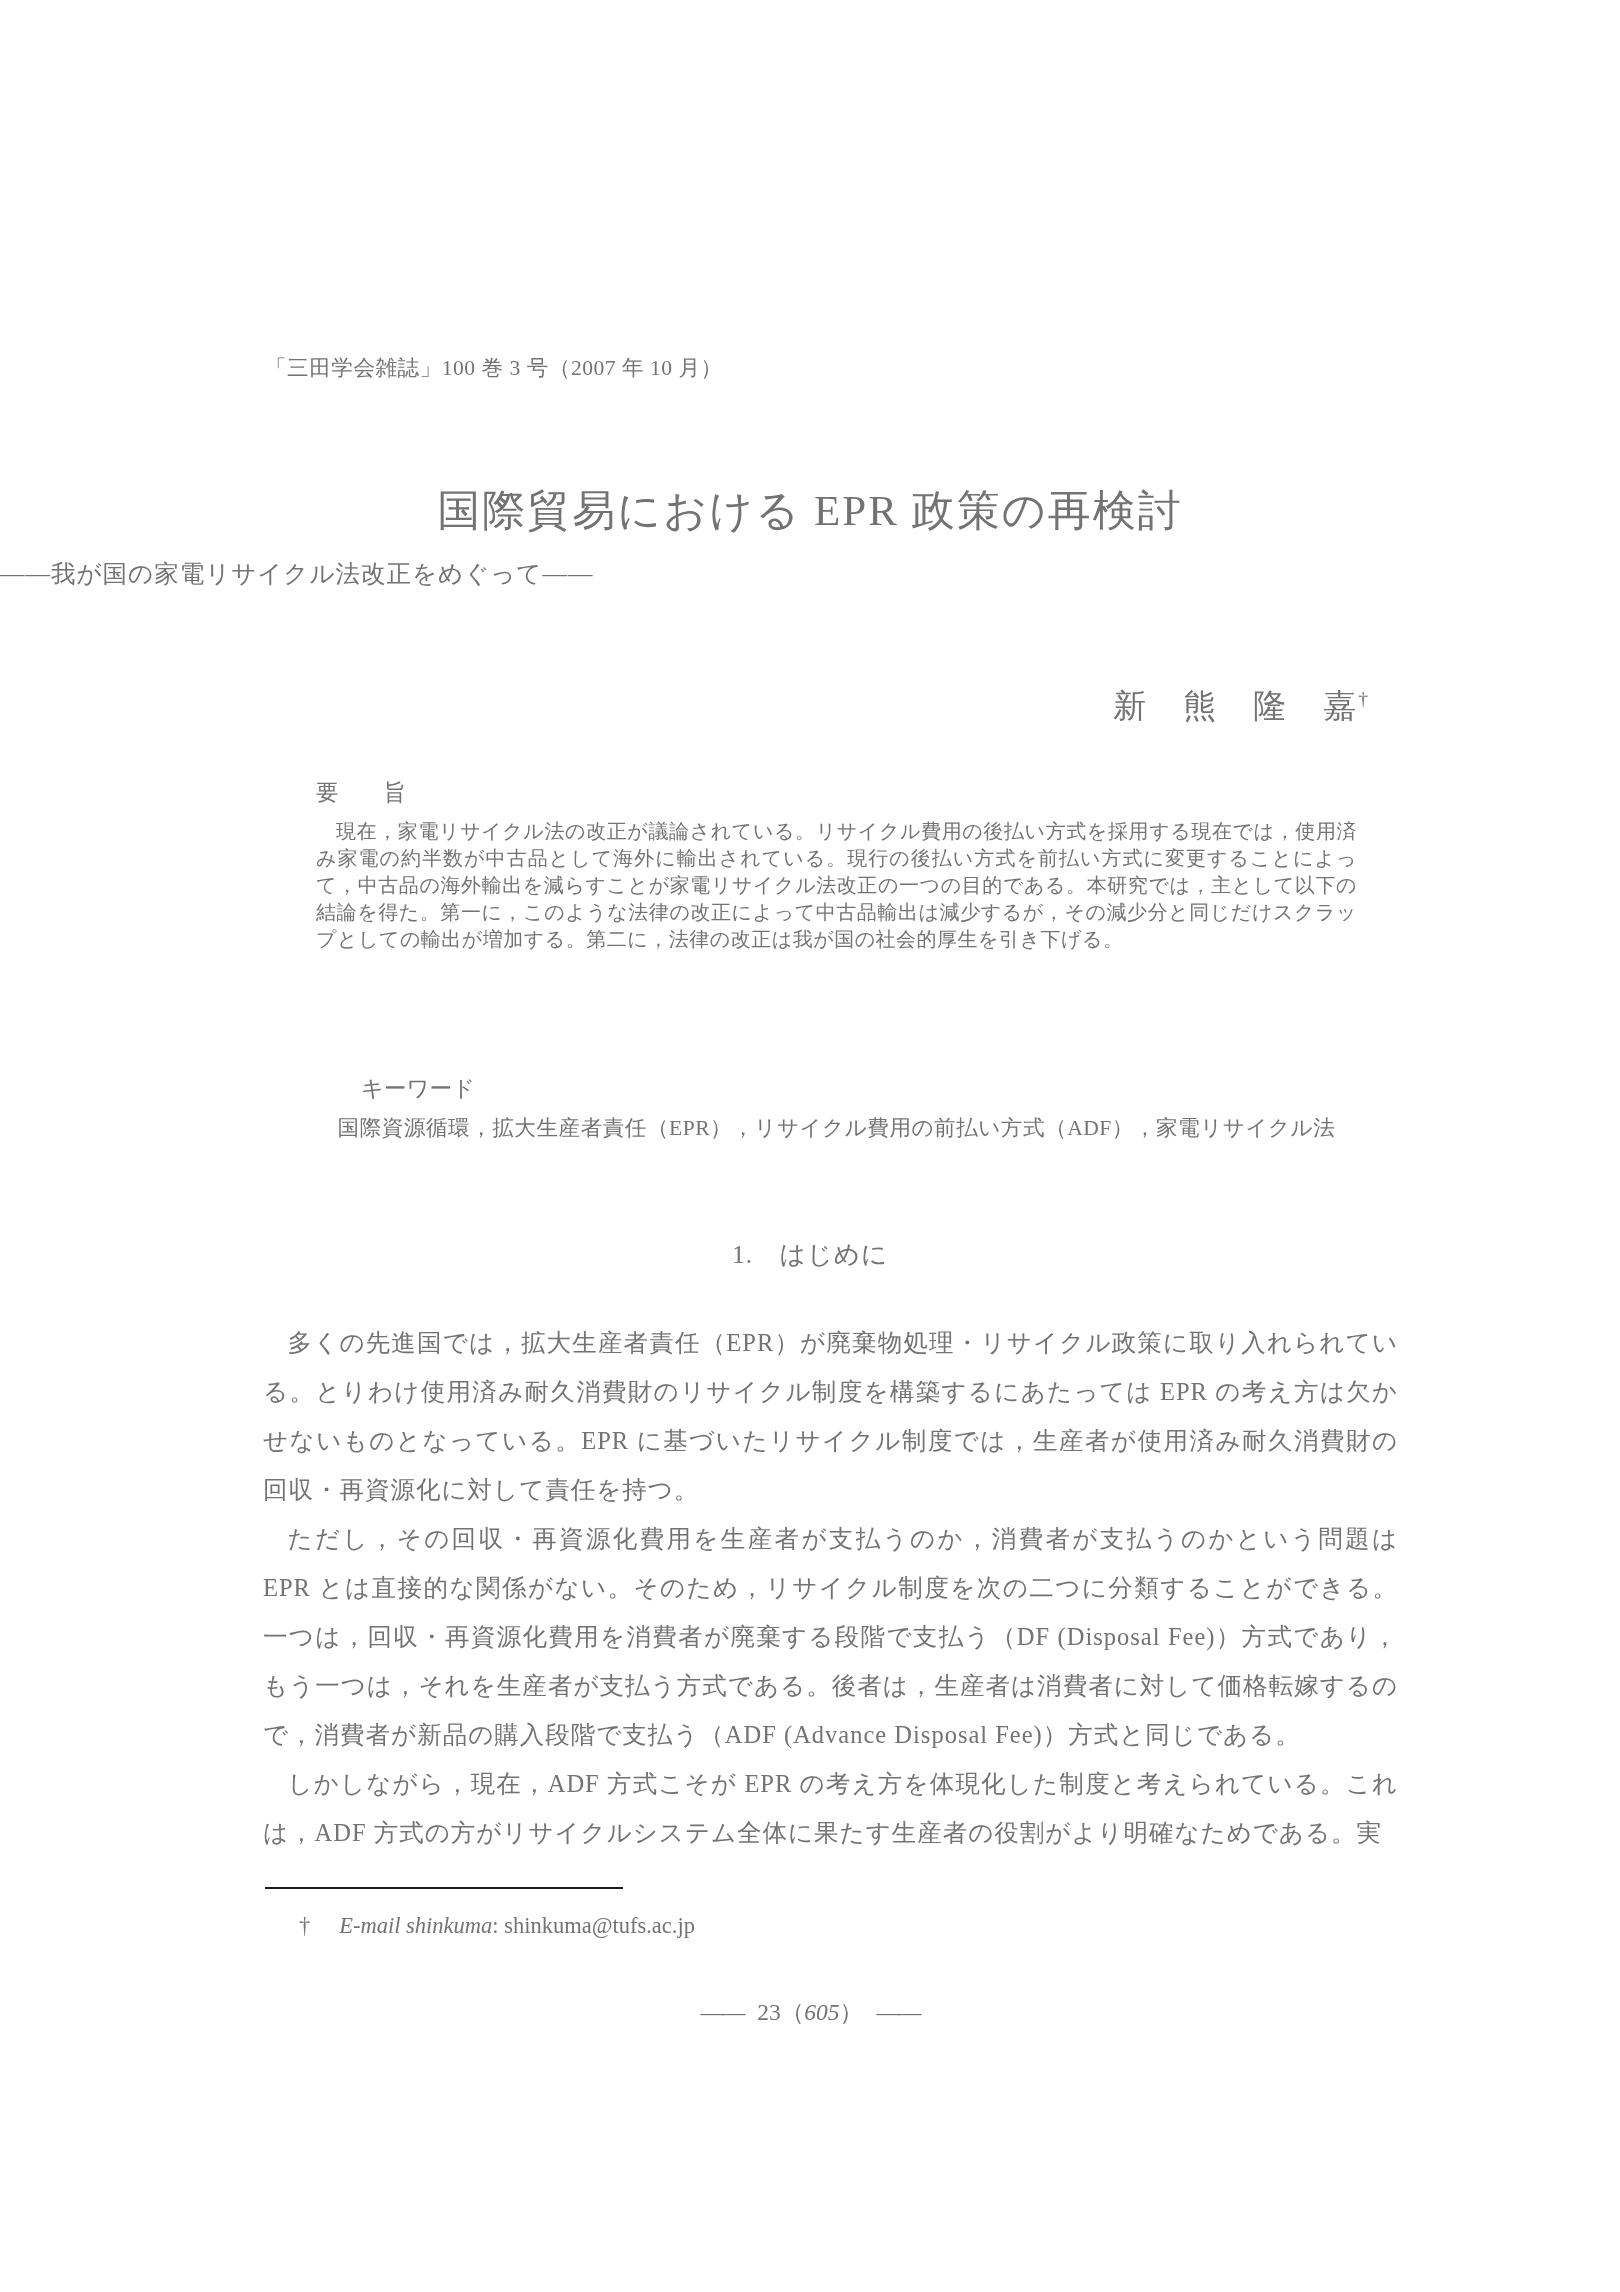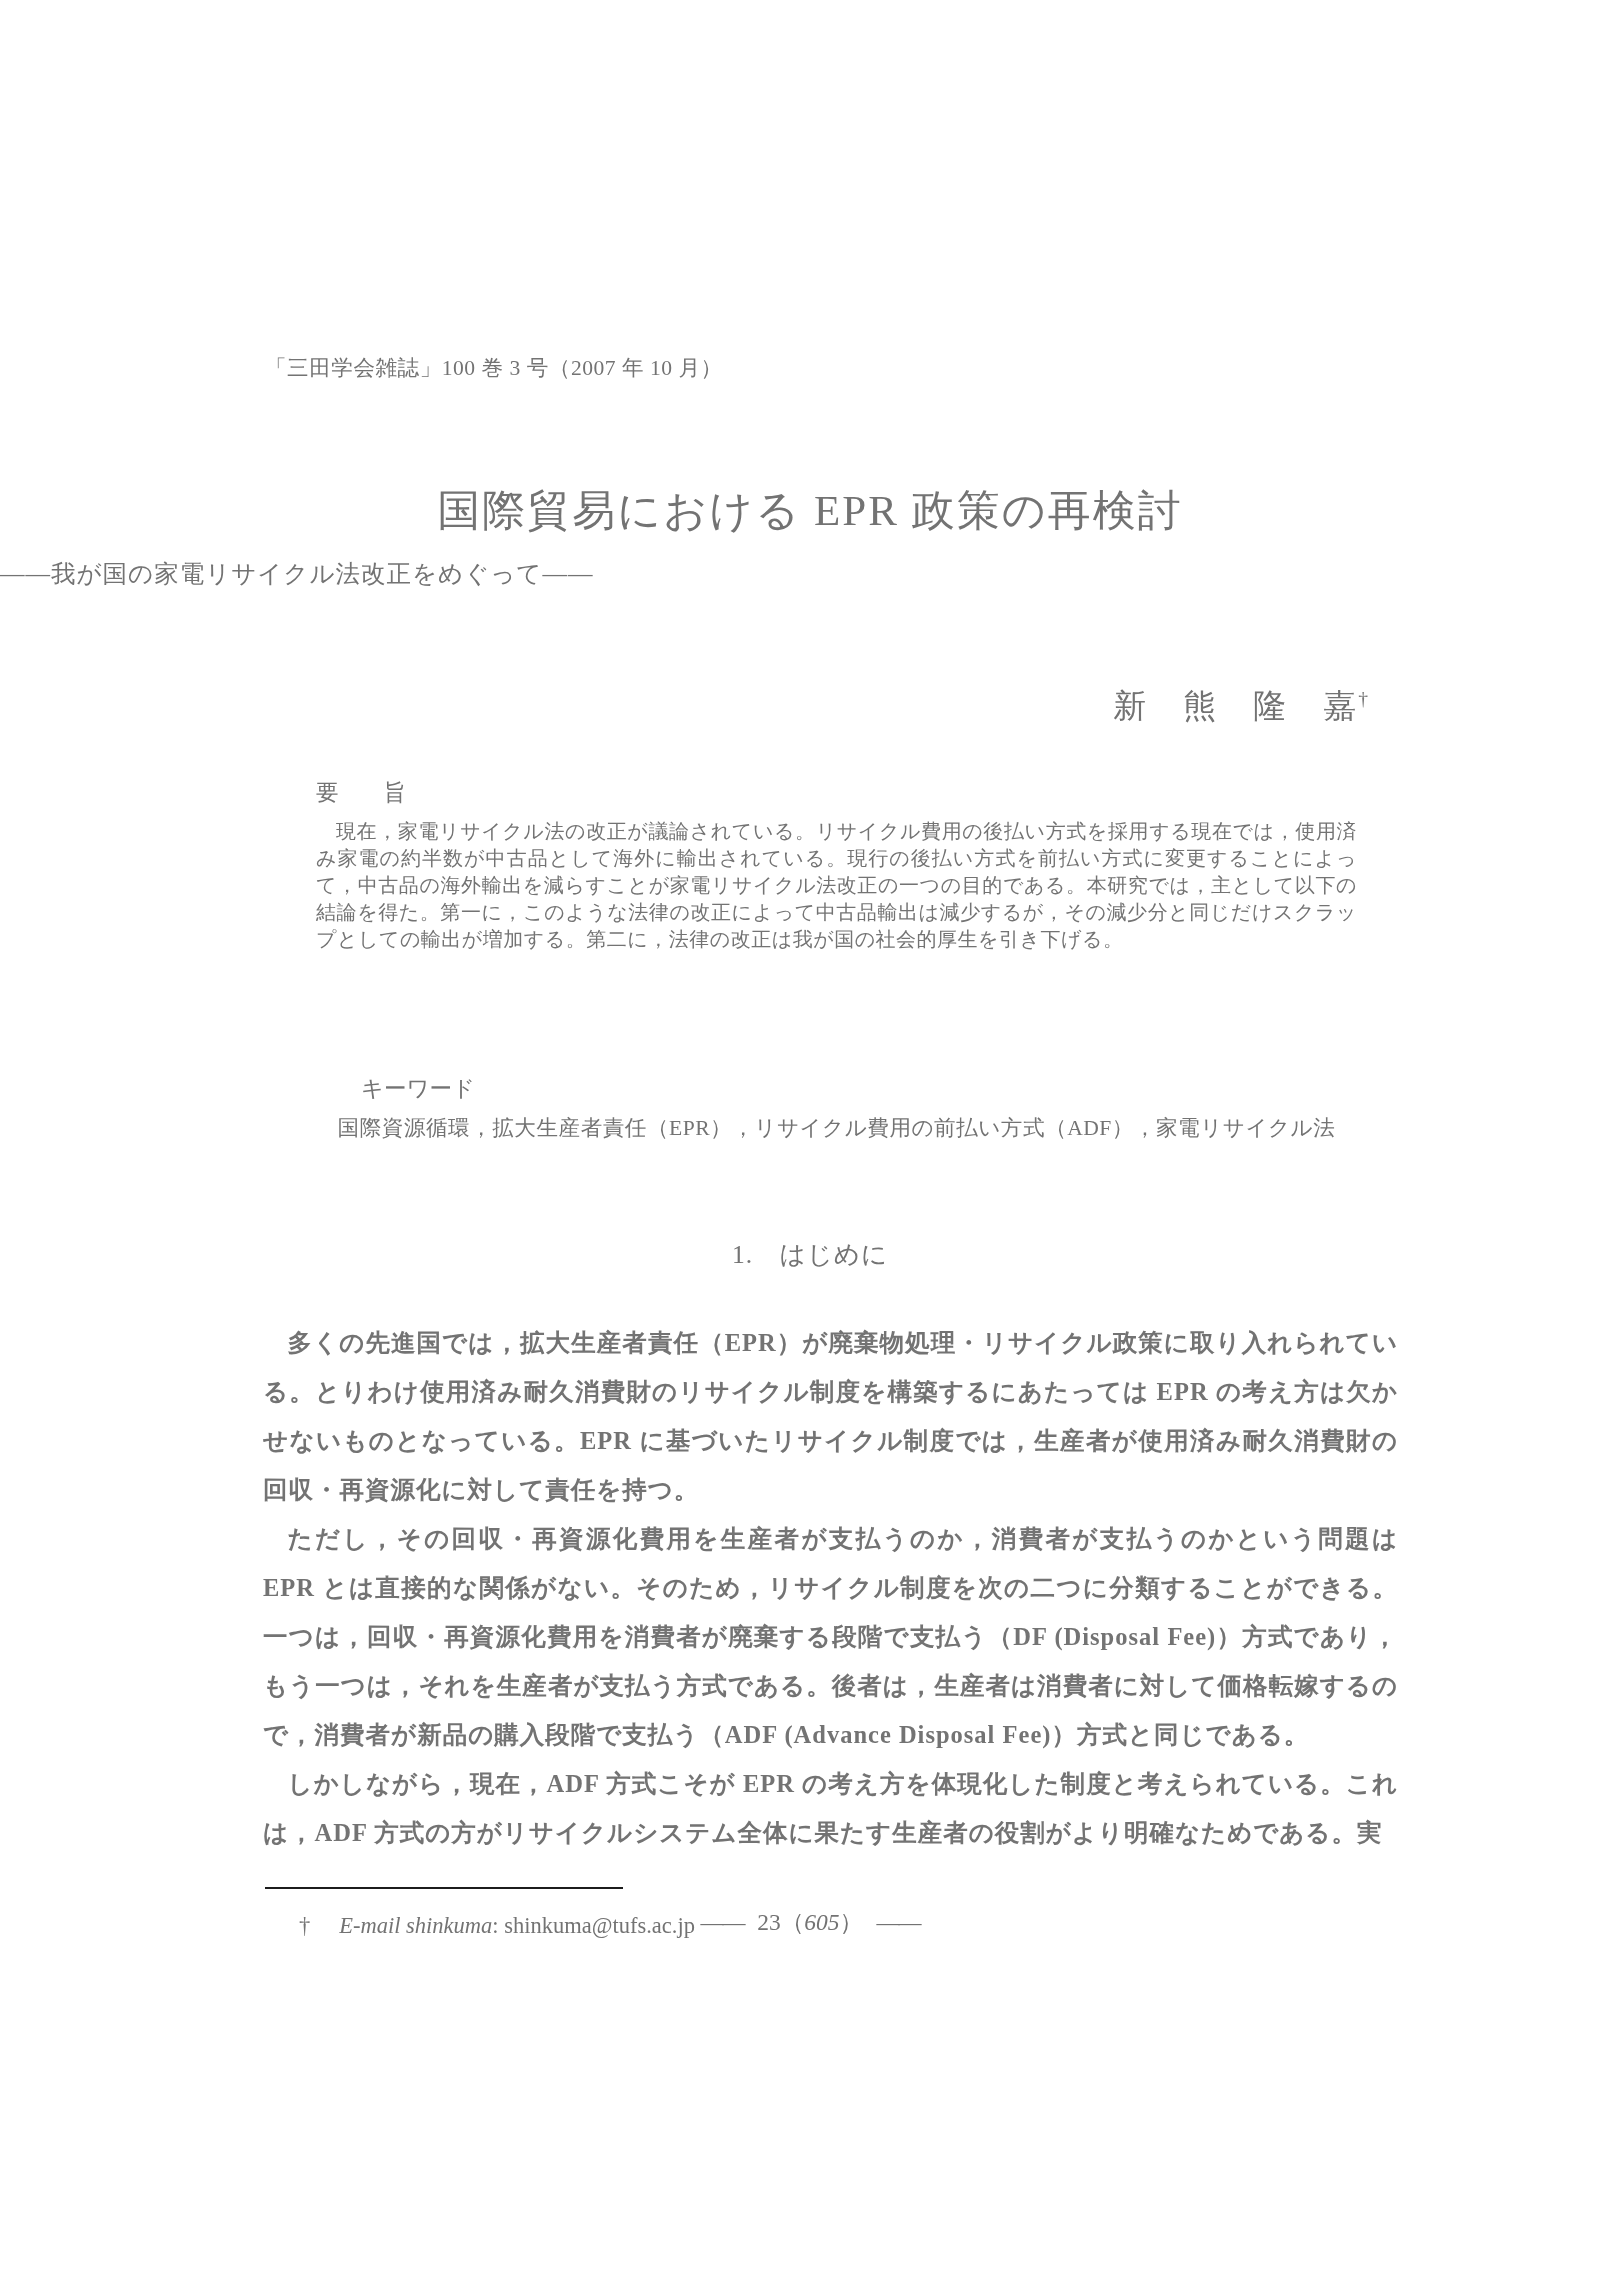--- a/index.html
+++ b/index.html
@@ -101,21 +101,20 @@
     top: 1318px;
     width: 1135px;
     font-size: 24.5px;
     line-height: 49px;
     text-align: justify;
     letter-spacing: 1px;
   }
   .intro-body p {
     margin: 0;
     text-indent: 1em;
-    font-weight: bold;
   }
   .footnote-rule {
     position: absolute;
     left: 265px;
     top: 1887px;
     width: 358px;
     border-top: 2px solid #1c1c1c;
     height: 0;
   }
   .footnote {
@@ -127,21 +126,21 @@
   .footnote .fn-dagger {
     display: inline-block;
     margin-right: 29px;
   }
   .fn-label {
     font-style: italic;
   }
   .page-footer {
     position: absolute;
     left: 0;
-    top: 1906px;
+    top: 1996px;
     width: 100%;
     text-align: center;
     font-size: 23.5px;
   }
   .page-footer .dash {
     letter-spacing: -2px;
     margin: 0 13.7px;
   }
   .footer-alt {
     font-style: italic;

